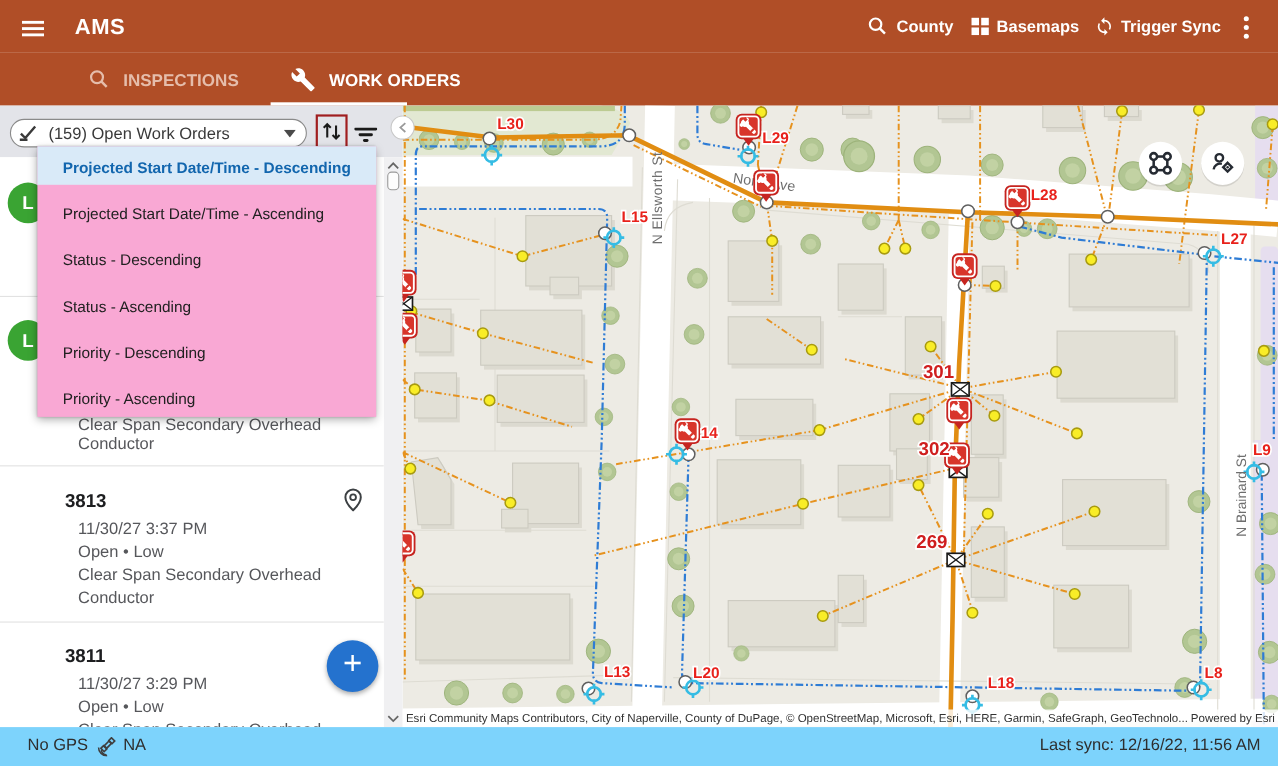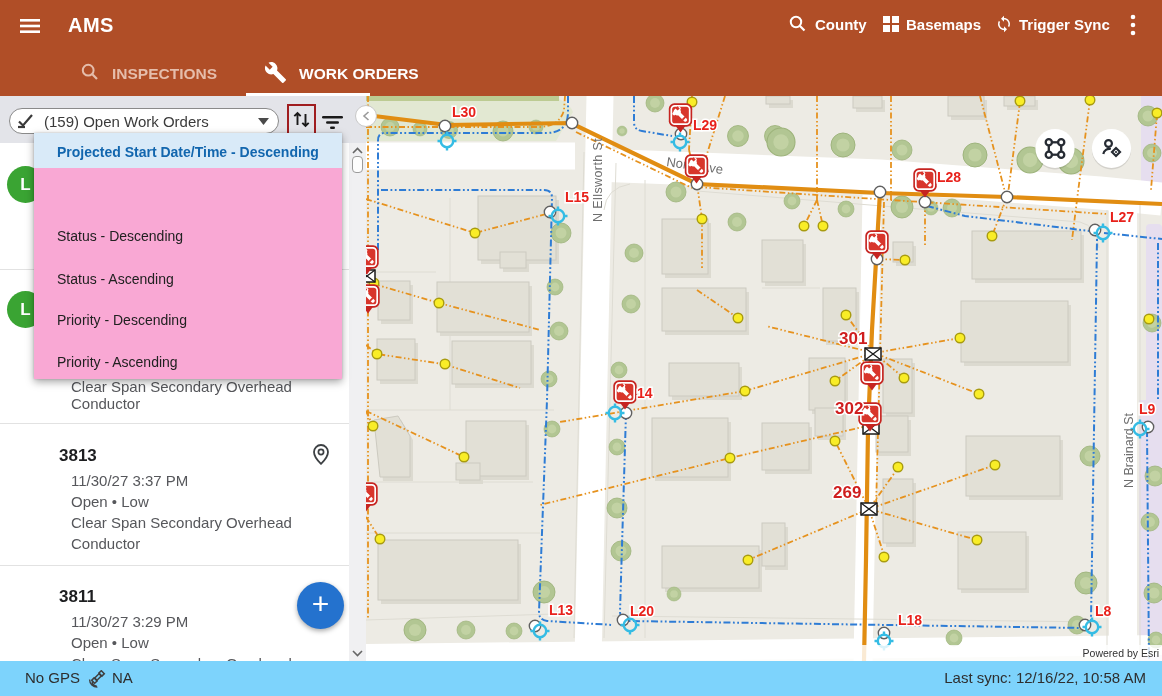--- a/index.html
+++ b/index.html
@@ -473,26 +473,28 @@
 </g>
 </g>
 </svg>
 
 <div class="abs" style="left:355px;top:105px;width:22px;height:22px;border-radius:50%;background:#fff;border:1px solid #c8c8c8;"></div>
 <svg class="abs" style="left:362px;top:111px" width="8" height="10" viewBox="0 0 8 10">
     <path d="M6.5 1L2 5l4.5 4" fill="none" stroke="#9a9a9a" stroke-width="1.6"></path>
   </svg>
 
 <div id="attrib" class="abs">
+    <span style="position:absolute;left:3px;width:712px;overflow:hidden;display:inline-block">Esri Community Maps Contributors, City of Naperville, County of DuPage, © OpenStreetMap, Microsoft, Esri, HERE, Garmin, SafeGraph, GeoTechnolo...</span>
     <span style="position:absolute;right:3px">Powered by Esri</span>
   </div>
 
 <div id="menu" class="abs">
   <div id="hl" class="abs"></div>
   <div class="mi0 abs" style="top:11px">Projected Start Date/Time - Descending</div>
+  <div class="mi abs" style="top:53px">Projected Start Date/Time - Ascending</div>
   <div class="mi abs" style="top:95px">Status - Descending</div>
   <div class="mi abs" style="top:138px">Status - Ascending</div>
   <div class="mi abs" style="top:179px">Priority - Descending</div>
   <div class="mi abs" style="top:221px">Priority - Ascending</div>
 </div>
 
 <div id="fab" class="abs">+</div>
 
 <div id="status" class="abs">
   <span class="abs" style="left:25px;top:8px">No GPS</span>
@@ -500,14 +502,14 @@
       <g stroke="#3f3f3f" fill="none">
         <g transform="translate(10,7) rotate(45)">
           <rect x="-2.1" y="-6.8" width="4.2" height="3.4" stroke-width="1.5"></rect>
           <rect x="-2.1" y="3.4" width="4.2" height="3.4" stroke-width="1.5"></rect>
           <rect x="-1.6" y="-3" width="3.2" height="6" stroke-width="1.5"></rect>
         </g>
         <path d="M4.2,11.5 a4.5,4.5 0 0 0 4.7,4.6 M1.6,9.5 a7.5,7.5 0 0 0 7.8,7.6" stroke-width="1.4"></path>
       </g>
     </svg>
   <span class="abs" style="left:112px;top:8px">NA</span>
-  <span class="abs" style="right:16px;top:8px;white-space:nowrap">Last sync: 12/16/22, 10:58 AM</span>
+  <span class="abs" style="right:16px;top:8px;white-space:nowrap">Last sync: 12/16/22, 11:56 AM</span>
 </div>
 
 </body></html>

